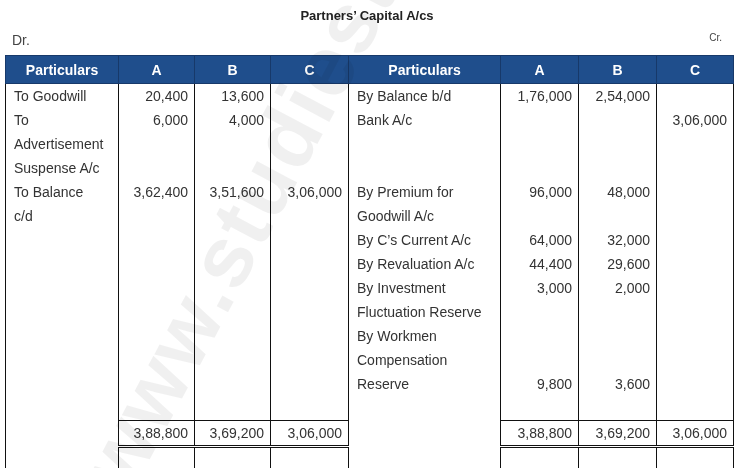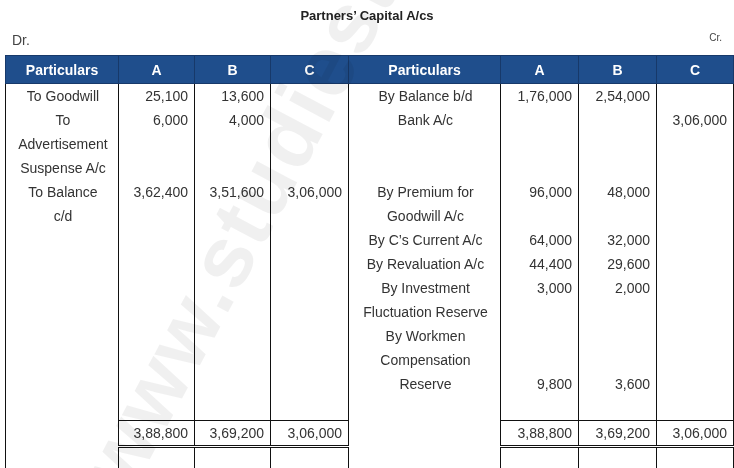--- a/index.html
+++ b/index.html
@@ -12,21 +12,21 @@
   .watermark { position:absolute; left:60px; top:120px; font-size:86px; font-weight:bold;
                color:rgba(0,0,0,0.06); transform:rotate(-62deg); transform-origin:left top;
                white-space:nowrap; pointer-events:none; top:460px; letter-spacing:2px; }
   table.ledger { position:absolute; left:5px; top:55px; border-collapse:collapse;
                  width:728px; table-layout:fixed; font-size:14px; }
   table.ledger th { background:#1f4e8c; color:#fff; font-weight:bold; height:21px;
                     border:1px solid #17396a; padding:3px 4px; font-size:14px; }
   table.ledger td { border-left:1px solid #111; border-right:1px solid #111;
                     padding:0 6px 0 8px; height:24px; vertical-align:top; line-height:24px; color:#333; }
   td.num { text-align:right; }
-  td.part { text-align:center; }
+  td.part { text-align:left; }
   tr.total td { border-top:1px solid #111; border-bottom:3px double #111; height:22px; }
   tr.total td.nob { border-top:none; border-bottom:none; }
   tr.last td { border-bottom:1px solid #111; height:24px; }
   .gap-row td { height:24px; }
 </style>
 </head>
 <body>
 
 <div class="title">Partners’ Capital A/cs</div>
 <div class="dr">Dr.</div>
@@ -52,21 +52,21 @@
       <th>Particulars</th>
       <th>A</th>
       <th>B</th>
       <th>C</th>
     </tr>
   </thead>
   <tbody>
 
     <tr>
       <td class="part">To Goodwill</td>
-      <td class="num">25,100</td>
+      <td class="num">20,400</td>
       <td class="num">13,600</td>
       <td class="num"></td>
       <td class="part">By Balance b/d</td>
       <td class="num">1,76,000</td>
       <td class="num">2,54,000</td>
       <td class="num"></td>
     </tr>
 
     <tr>
       <td class="part">To</td>

